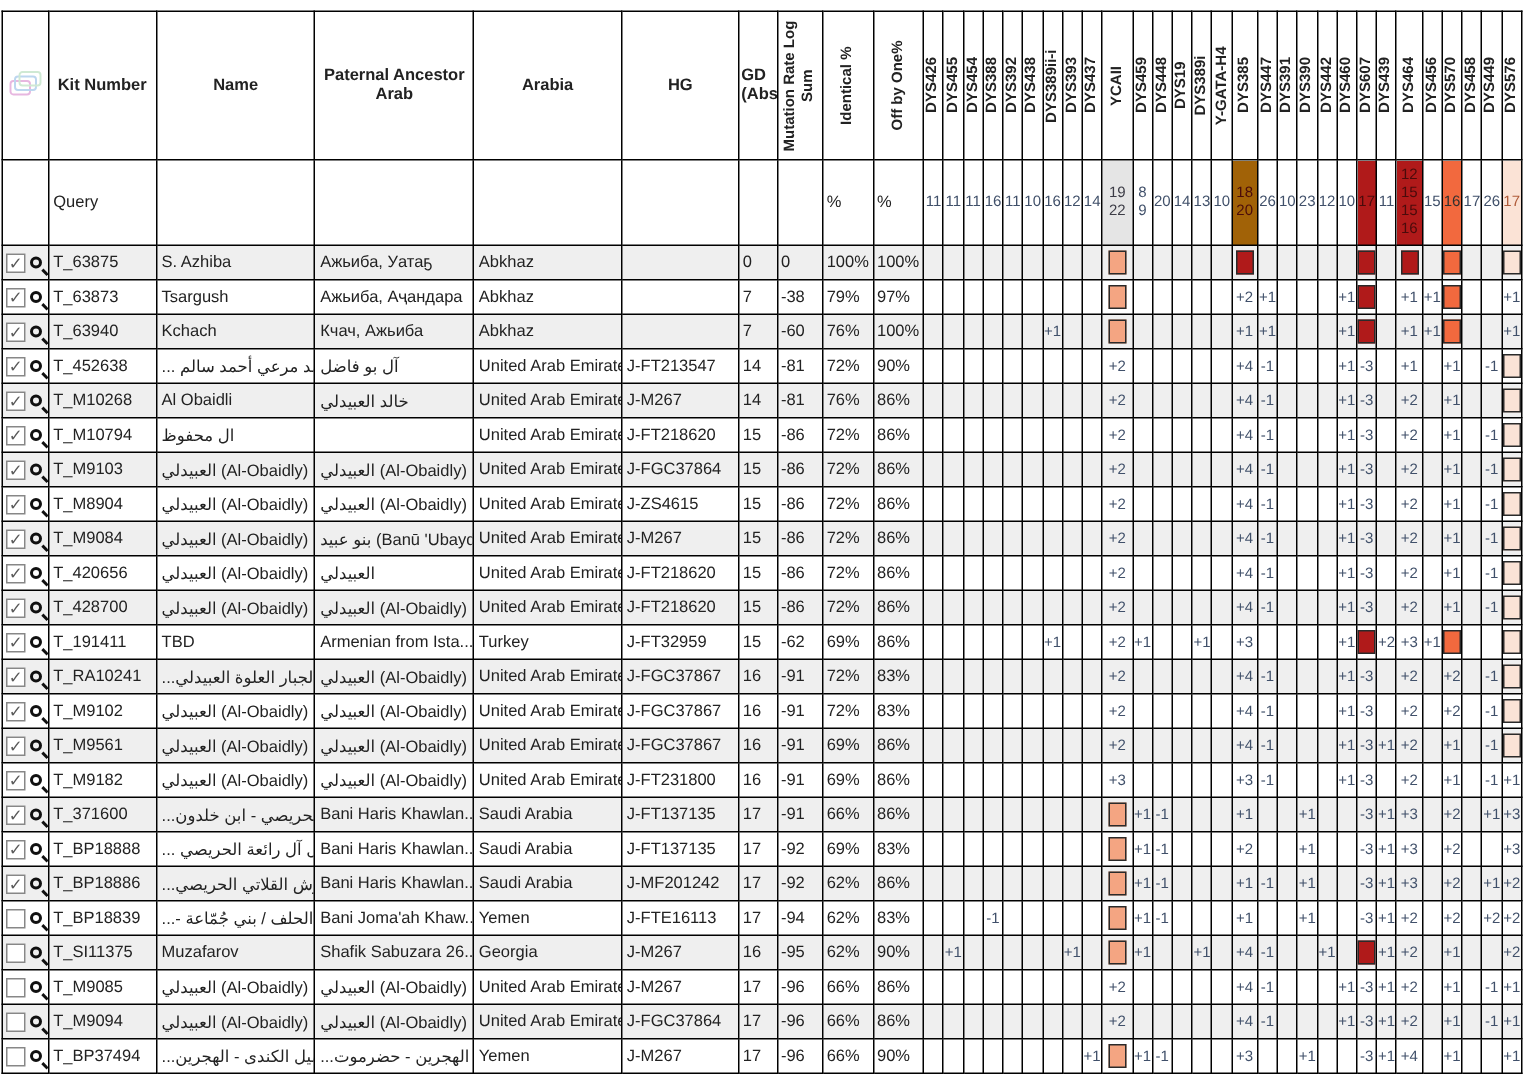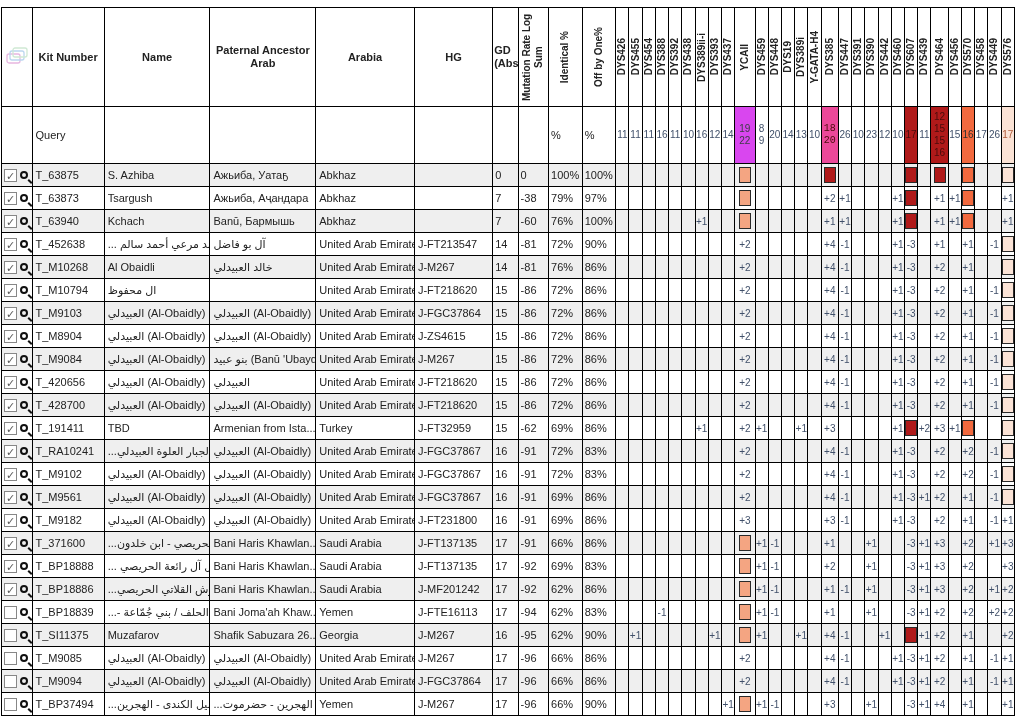--- a/index.html
+++ b/index.html
@@ -232,41 +232,41 @@
         </td>
         <td class="mk">
           <div class="line">16</div>
         </td>
         <td class="mk">
           <div class="line">12</div>
         </td>
         <td class="mk">
           <div class="line">14</div>
         </td>
-        <td class="mk" style="background: #d946ef; color: rgb(60, 60, 70);">
+        <td class="mk" style="background: #e5e5e5; color: rgb(60, 60, 70);">
           <div class="line">19</div>
           <div class="line">22</div>
         </td>
         <td class="mk">
           <div class="line">8</div>
           <div class="line">9</div>
         </td>
         <td class="mk">
           <div class="line">20</div>
         </td>
         <td class="mk">
           <div class="line">14</div>
         </td>
         <td class="mk">
           <div class="line">13</div>
         </td>
         <td class="mk">
           <div class="line">10</div>
         </td>
-        <td class="mk" style="background: #ec4899; color: rgb(74, 11, 11); font-family: Liberation Mono, monospace;">
+        <td class="mk" style="background: #a16207; color: rgb(74, 11, 11);">
           <div class="line">18</div>
           <div class="line">20</div>
         </td>
         <td class="mk">
           <div class="line">26</div>
         </td>
         <td class="mk">
           <div class="line">10</div>
         </td>
         <td class="mk">
@@ -400,21 +400,21 @@
       </tr>
       <tr class="data-row stripe">
         <td class="selcell">
           <div class="selwrap">
             <div class="cb">✓</div>
             <span class="mag"></span>
           </div>
         </td>
         <td class="txt">T_63940</td>
         <td class="txt">Kchach</td>
-        <td class="txt">Banū, Бармышь</td>
+        <td class="txt">Кчач, Ажьиба</td>
         <td class="txt">Abkhaz</td>
         <td class="txt"></td>
         <td class="num">7</td>
         <td class="num">-60</td>
         <td class="num">76%</td>
         <td class="num">100%</td>
         <td class="mk"></td>
         <td class="mk"></td>
         <td class="mk"></td>
         <td class="mk"></td>

